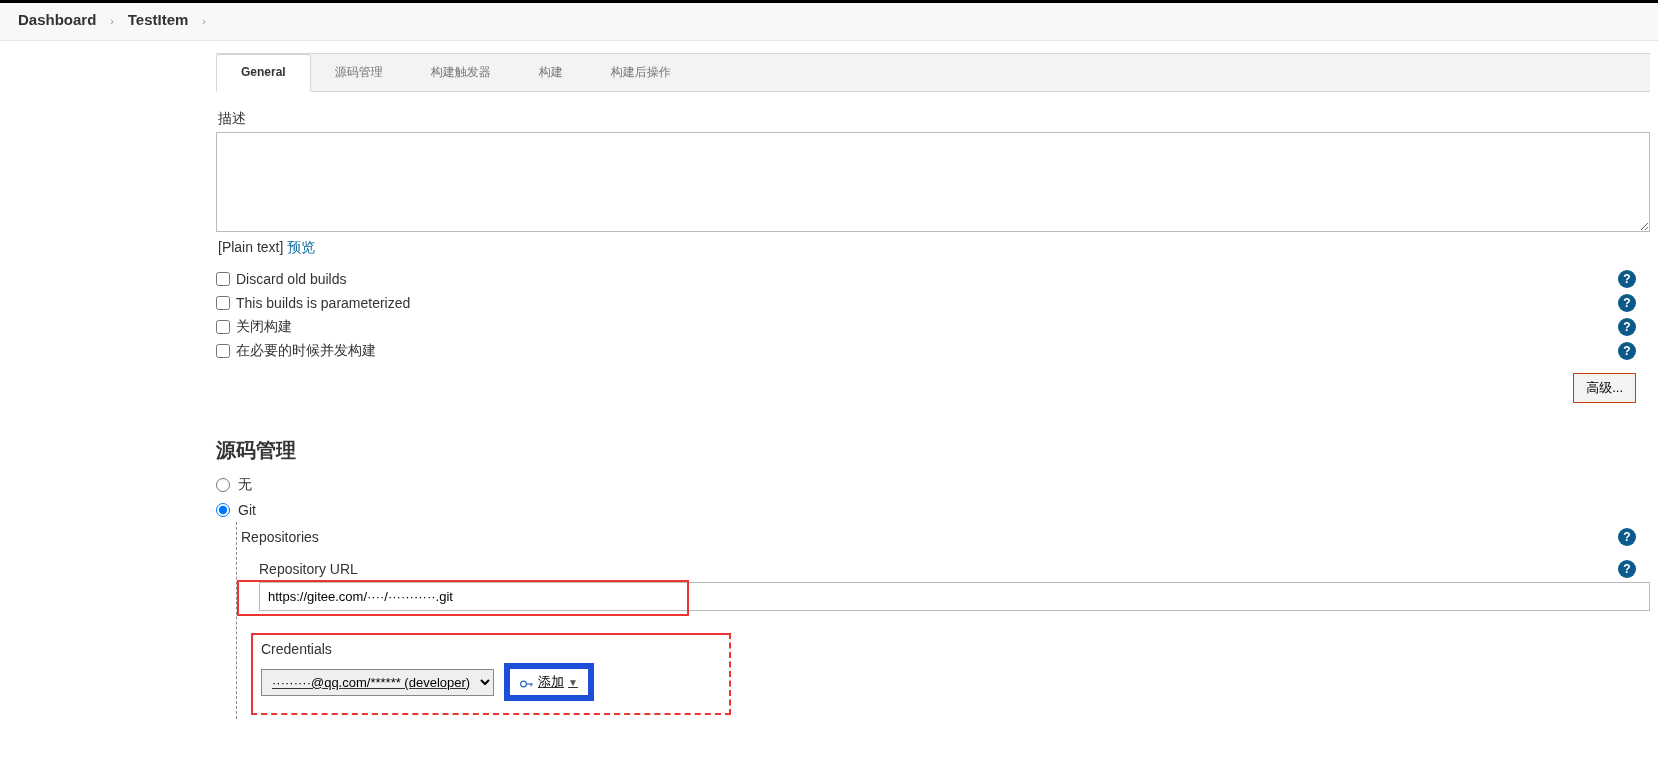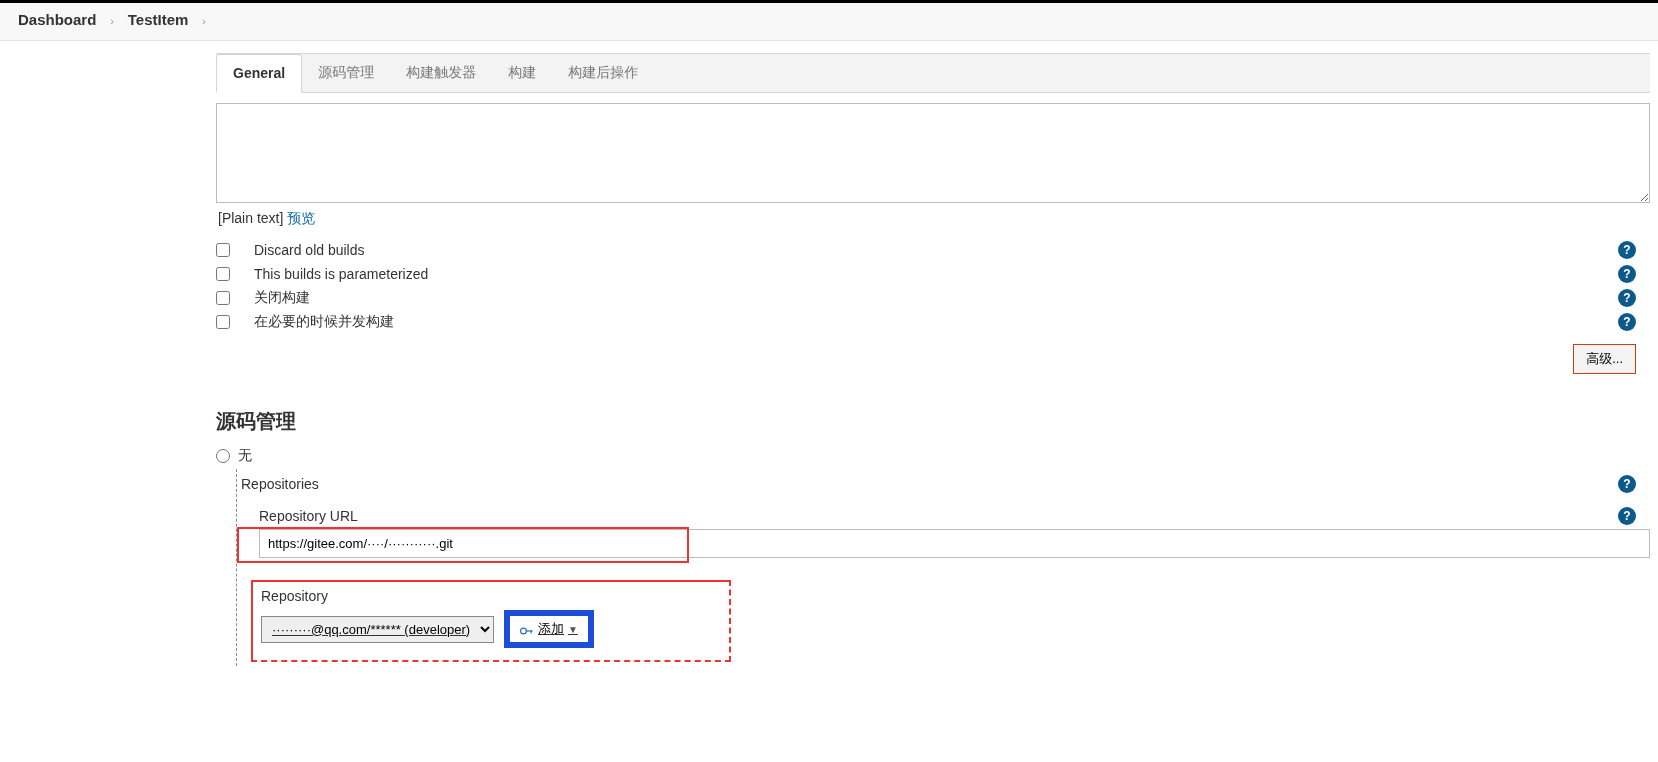--- a/index.html
+++ b/index.html
@@ -9,31 +9,31 @@
   .breadcrumb { padding: 8px 18px 12px 18px; background: #f8f8f8; border-bottom: 1px solid #e5e5e5; }
   .breadcrumb a { color: #333; text-decoration: none; font-weight: bold; font-size: 15px; }
   .breadcrumb .sep { color: #999; margin: 0 10px; font-size: 11px; }
 
   .main { display: flex; }
   .leftgutter { width: 216px; flex-shrink: 0; }
   .content { flex: 1; padding: 0 8px 40px 0; }
 
   .tabbar { background: #f3f3f3; border: 1px solid #d5d5d5; border-left: none; border-right: none; margin-top: 12px; padding: 0; }
   .tabbar ul { list-style: none; display: flex; }
-  .tabbar li { padding: 10px 16px; color: #777; cursor: pointer; font-size: 14px; }
+  .tabbar li { padding: 10px 24px; color: #777; cursor: pointer; font-size: 12px; }
   .tabbar li.active { background: #fff; border: 1px solid #d5d5d5; border-bottom: 1px solid #fff; margin-bottom: -1px; font-weight: bold; color: #333; border-radius: 4px 4px 0 0; }
 
   .section { padding: 10px 0 0 0; }
   .label { display: block; margin: 8px 0 4px 2px; color: #333; }
   textarea.desc { width: 100%; height: 100px; border: 1px solid #bbb; resize: both; padding: 6px; font-family: inherit; }
   .plain-row { margin: 4px 0 10px 2px; font-size: 14px; }
   .plain-row .link { color: #0b6aa2; cursor: pointer; }
 
   .chk-row { display: flex; align-items: center; justify-content: space-between; padding: 3px 0; }
-  .chk-row .lft { display: flex; align-items: center; gap: 24px; }
+  .chk-row .lft { display: flex; align-items: center; gap: 6px; }
   .chk-row input[type=checkbox] { width: 14px; height: 14px; }
 
   .help-icon { width: 18px; height: 18px; border-radius: 50%; background: #0b5a8a; color: #fff; display: inline-flex; align-items: center; justify-content: center; font-size: 12px; font-weight: bold; cursor: pointer; flex-shrink: 0; margin-right: 14px; }
 
   .adv-row { text-align: right; padding: 10px 14px 6px 0; }
   .adv-btn { border: 1px solid #c2410c; background: #f3f3f3; padding: 5px 12px; cursor: pointer; font-size: 13px; }
 
   h2.section-title { font-size: 20px; font-weight: bold; margin: 18px 0 8px 0; }
 
   .radio-row { display: flex; align-items: center; gap: 8px; padding: 4px 0; }
@@ -78,20 +78,21 @@
       <ul>
         <li class="active">General</li>
         <li>源码管理</li>
         <li>构建触发器</li>
         <li>构建</li>
         <li>构建后操作</li>
       </ul>
     </div>
 
     <div class="section">
+      <span class="label">描述</span>
       <textarea class="desc" style=""></textarea>
       <div class="plain-row">
         <span>[Plain text] </span><span class="link">预览</span>
       </div>
 
       <div class="chk-row">
         <label class="lft">
           <input type="checkbox" style="">
           <span>Discard old builds</span>
         </label>
@@ -124,41 +125,45 @@
       </div>
     </div>
 
     <div class="section">
       <h2 class="section-title">源码管理</h2>
 
       <label class="radio-row">
         <input type="radio" name="scm" style="">
         <span>无</span>
       </label>
+      <label class="radio-row">
+        <input type="radio" name="scm" checked="" style="">
+        <span>Git</span>
+      </label>
 
       <div class="indent-block">
         <div class="sub-header">
           <span class="ttl">Repositories</span>
           <span class="help-icon">?</span>
         </div>
 
         <div class="field-block">
           <div class="field-label">
             <span class="txt">Repository URL</span>
             <span class="help-icon">?</span>
           </div>
           <div class="full-input-wrap">
             <input type="text" class="txt-input" value="https://gitee.com/····/···········.git" style="">
             <div class="overlay-high"></div>
           </div>
         </div>
 
         <div class="field-block" style="margin-top:14px;">
           <div class="cred-highlight">
-            <span class="txt">Repository</span>
+            <span class="txt">Credentials</span>
             <div class="cred-row">
               <select class="cred-sel">
                 <option>·········@qq.com/****** (developer)</option>
               </select>
               <button class="add-btn">
                 <span class="key-icon">
                   <svg viewBox="0 0 24 16" width="14" height="10">
                       <circle cx="6" cy="8" r="5" fill="none" stroke="#2a6bbf" stroke-width="2"></circle>
                       <rect x="10" y="7" width="12" height="2" fill="#2a6bbf"></rect>
                       <rect x="18" y="7" width="2" height="5" fill="#2a6bbf"></rect>

